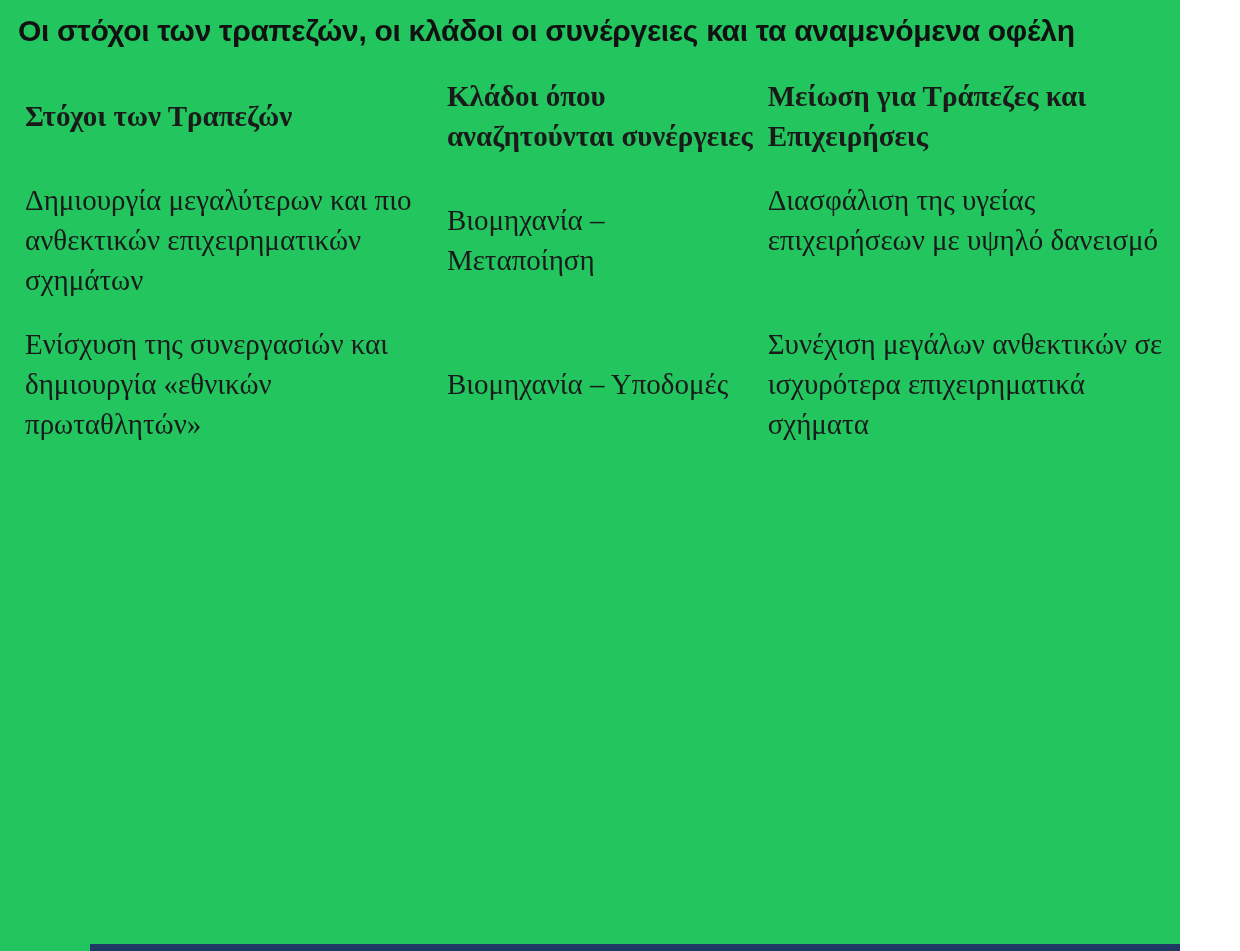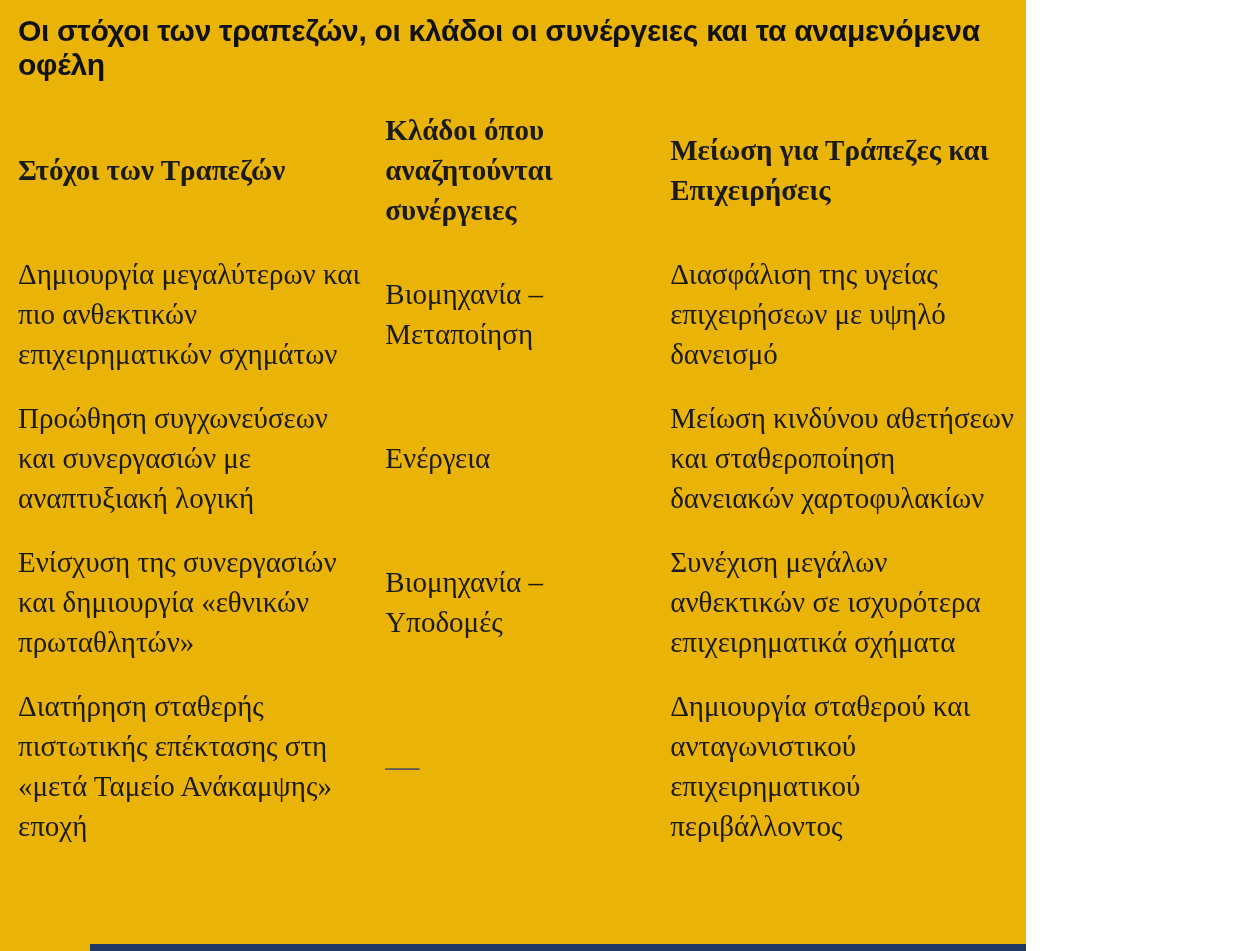--- a/index.html
+++ b/index.html
@@ -1,36 +1,36 @@
 <!DOCTYPE html>
 <html lang="el"><head>
 <meta charset="utf-8">
 <style>
   html,body{margin:0;padding:0;background:#ffffff;}
   .page{
     position:relative;
-    width:1026px;
+    width:1180px;
     height:951px;
     overflow:hidden;
-    background:#eab308;
+    background:#22c55e;
     font-family:"Liberation Serif", serif;
     color:#1a1a1a;
   }
   .title{
     font-family:"Liberation Sans", sans-serif;
     font-weight:700;
     font-size:30px;
     line-height:34px;
     letter-spacing:-0.3px;
     padding:14px 18px 0 18px;
     color:#111111;
   }
   .table{
     display:table;
-    margin:28px 0 0 18px;
+    margin:28px 0 0 25px;
     border-collapse:collapse;
   }
   .tr{display:table-row;}
   .td{
     display:table-cell;
     vertical-align:top;
     font-size:29px;
     line-height:40px;
     padding-bottom:24px;
   }
@@ -72,44 +72,28 @@
 
     <div class="tr">
       <div class="td col-goal">Δημιουργία μεγαλύτερων και πιο ανθεκτικών επιχειρηματικών σχημάτων</div>
       <div class="td col-sector v-mid">
         <span class="sector-name">Βιομηχανία – Μεταποίηση</span>
         
       </div>
       <div class="td col-benefit">Διασφάλιση της υγείας επιχειρήσεων με υψηλό δανεισμό</div>
     </div>
 
-    <div class="tr">
-      <div class="td col-goal">Προώθηση συγχωνεύσεων και συνεργασιών με αναπτυξιακή λογική</div>
-      <div class="td col-sector v-mid">
-        <span class="sector-name">Ενέργεια</span>
-        
-      </div>
-      <div class="td col-benefit">Μείωση κινδύνου αθετήσεων και σταθεροποίηση δανειακών χαρτοφυλακίων</div>
-    </div>
 
     <div class="tr">
       <div class="td col-goal">Ενίσχυση της συνεργασιών και δημιουργία «εθνικών πρωταθλητών»</div>
       <div class="td col-sector v-mid">
         <span class="sector-name">Βιομηχανία – Υποδομές</span>
         
       </div>
       <div class="td col-benefit">Συνέχιση μεγάλων ανθεκτικών σε ισχυρότερα επιχειρηματικά σχήματα</div>
     </div>
 
 
-    <div class="tr">
-      <div class="td col-goal">Διατήρηση σταθερής πιστωτικής επέκτασης στη «μετά Ταμείο Ανάκαμψης» εποχή</div>
-      <div class="td col-sector v-mid">
-        <span class="sector-name sector-dash">—</span>
-        
-      </div>
-      <div class="td col-benefit">Δημιουργία σταθερού και ανταγωνιστικού επιχειρηματικού περιβάλλοντος</div>
-    </div>
   </div>
 
   <div class="footer-bar" style="background: rgb(32, 56, 100);"></div>
 
 </div>
 
 </body></html>

